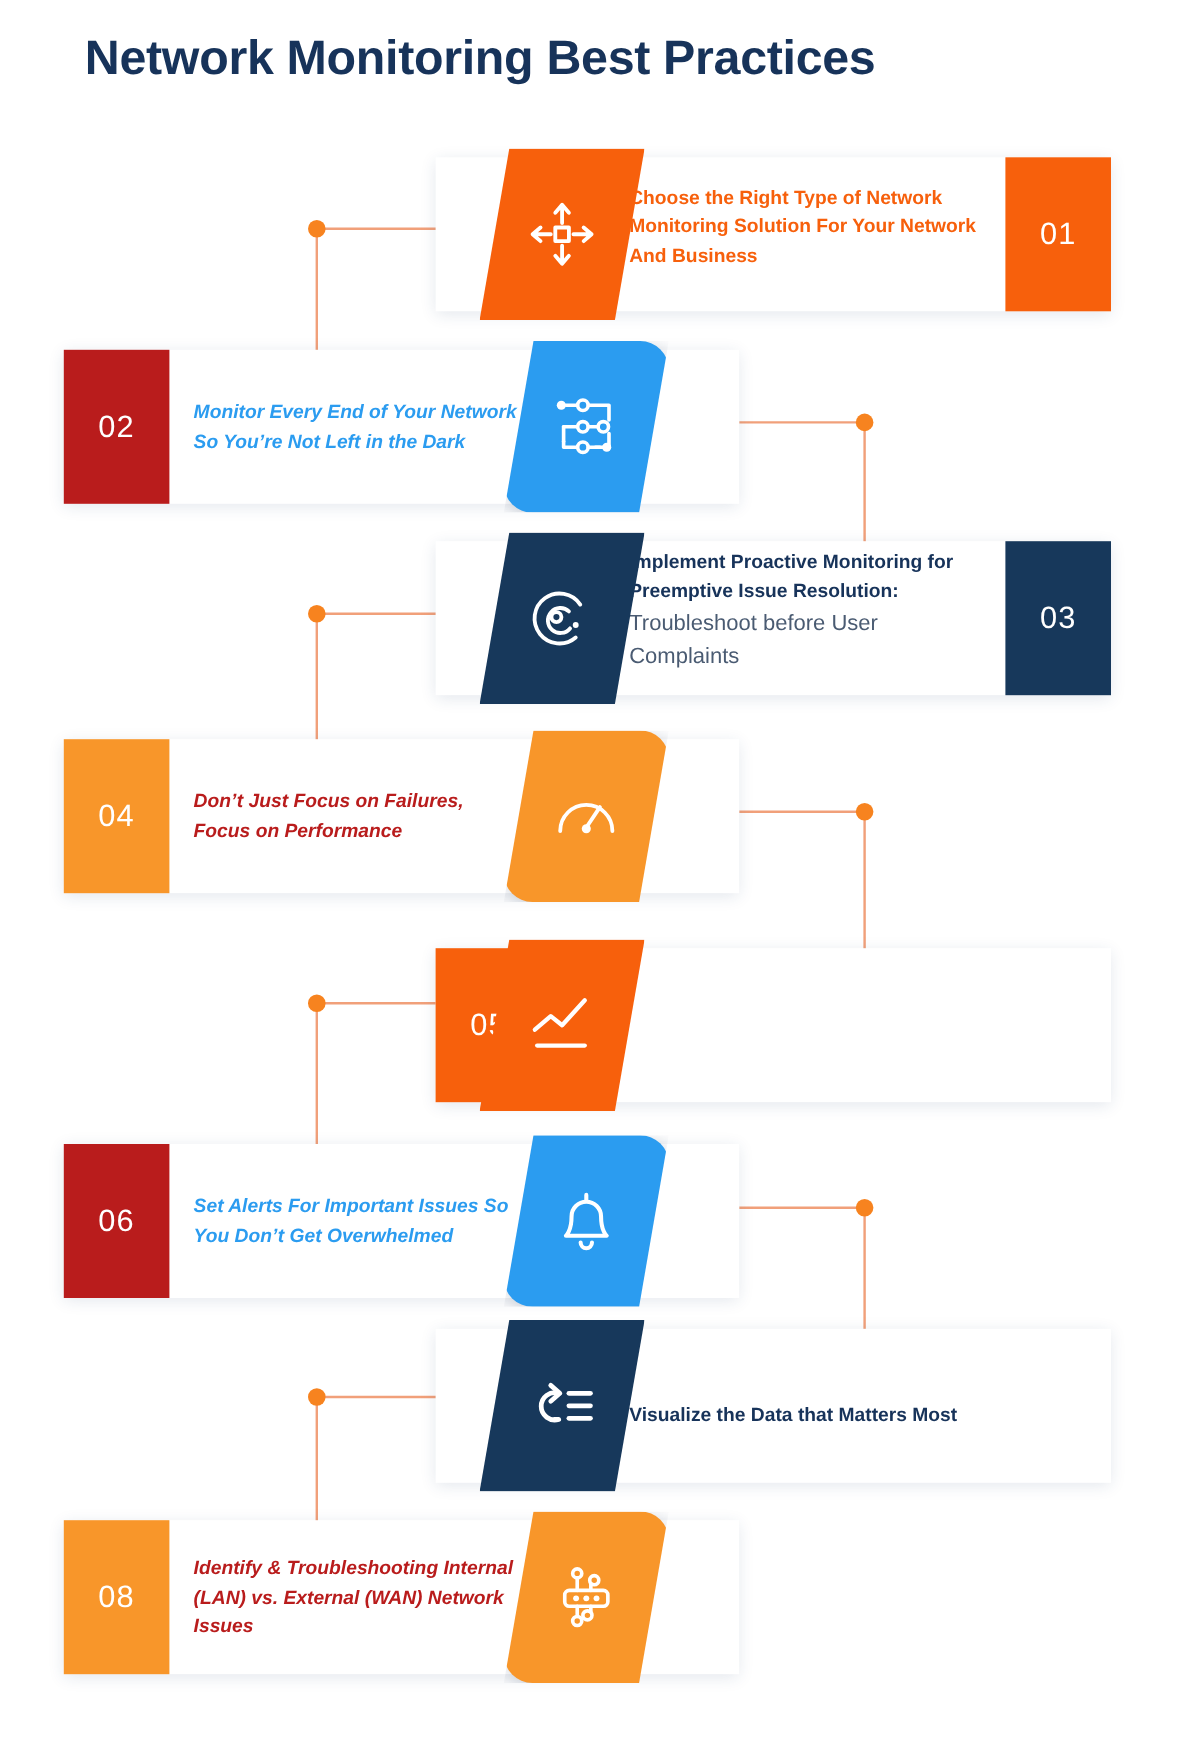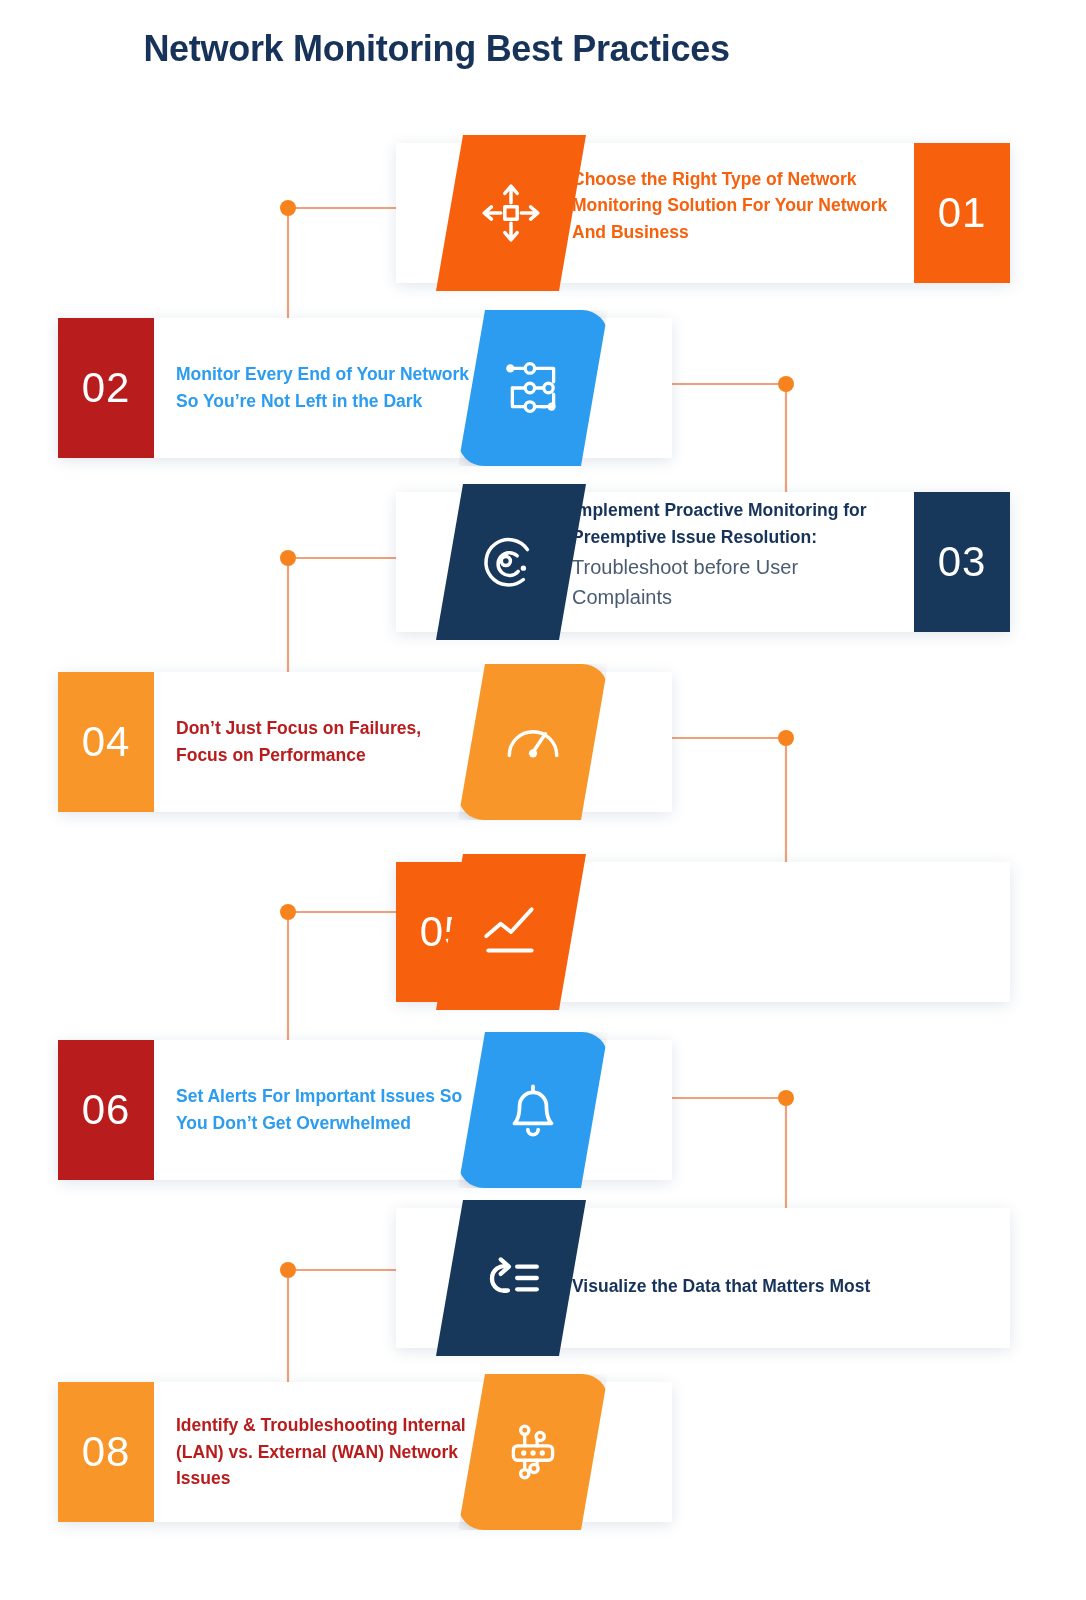--- a/index.html
+++ b/index.html
@@ -13,21 +13,21 @@
     position: relative;
     width: 1086px; height: 1600px;
     background: #ffffff;
   }
 
   
   #title {
     position: absolute;
     top: 28px; left: 0; width: 873px;
     text-align: center;
-    font-size: 36px;
+    font-size: 44px;
     font-weight: 700;
     letter-spacing: -0.3px;
     color: #17335a;
   }
 
   
   #connectors {
     position: absolute; inset: 0;
     width: 1086px; height: 1600px;
     pointer-events: none;
@@ -46,21 +46,21 @@
   .card.left  { left: 58px;  width: 614px; }
 
   
   .numblock {
     width: 96px;
     flex: 0 0 96px;
     display: flex;
     align-items: center;
     justify-content: center;
     color: #ffffff;
-    font-size: 42px;
+    font-size: 28px;
     font-weight: 400;
     letter-spacing: 1px;
   }
   .card.right .numblock { order: 3; }
   .card.left  .numblock { order: 0; }
 
   
   .wedge {
     position: absolute;
     top: -8px;
@@ -86,21 +86,21 @@
   .wedge svg { width: 66px; height: 66px; position: relative; z-index: 2; }
 
   
   .textblock {
     flex: 1 1 auto;
     display: flex;
     flex-direction: column;
     justify-content: center;
   }
   .card.right .textblock { order: 2; padding: 0 18px 15px 176px; }
-  .card.left  .textblock { order: 1; padding: 0 200px 0 22px; }
+  .card.left  .textblock { order: 1; padding: 0 200px 0 22px; font-style: italic; }
 
   .headline {
     font-size: 17.5px;
     font-weight: 700;
     line-height: 1.52;
   }
   .headline.light { font-weight: 700; color: #17335a; margin-top: 32px; }
   .subline {
     font-size: 20px;
     font-weight: 400;

